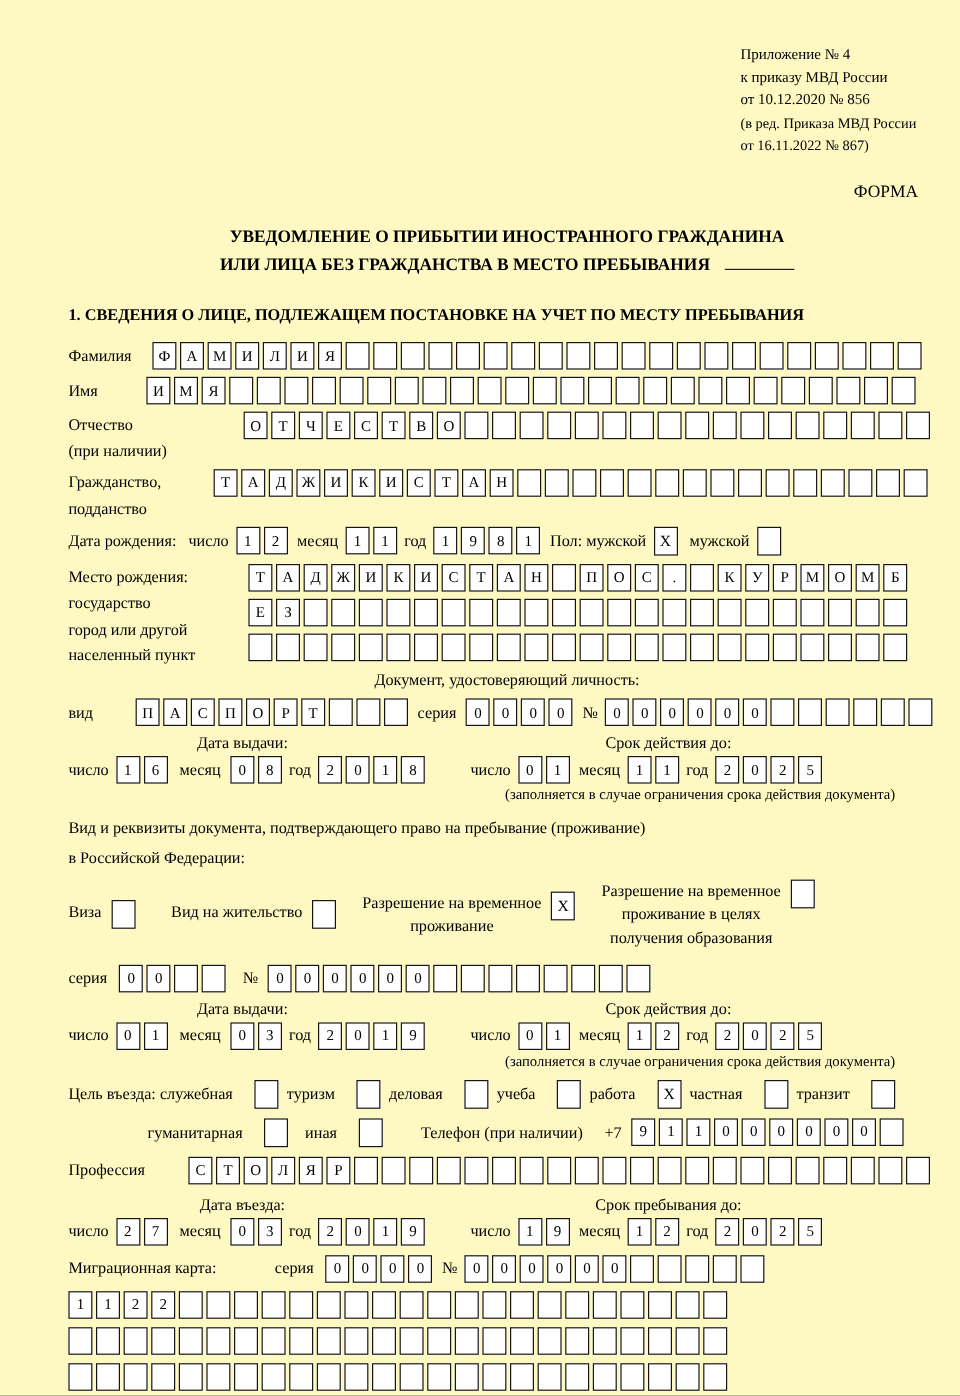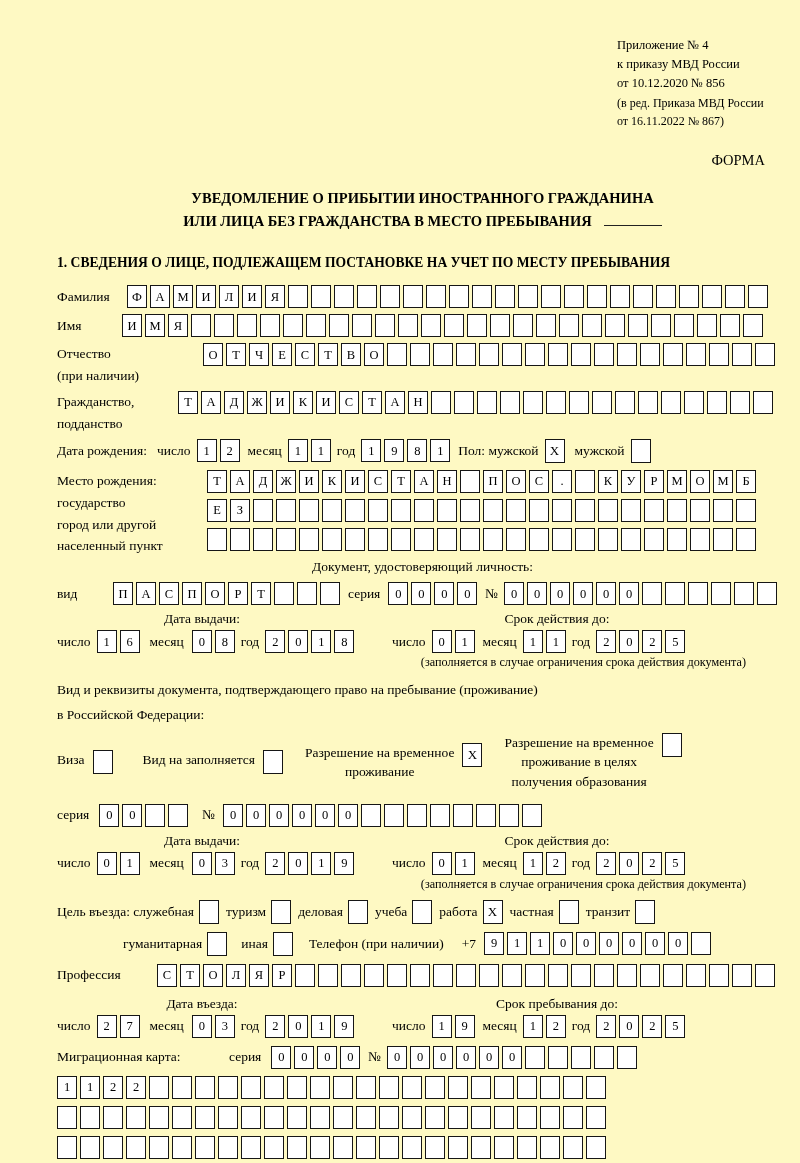--- a/index.html
+++ b/index.html
@@ -28,21 +28,21 @@
   .dcol1{flex:0 0 335px}
   .dcol2{flex:1}
   .dhead{text-align:center;margin-bottom:3px}
   .dhead.h1{width:290px}
   .drow{display:flex;align-items:center}
   .note-right{text-align:right;font-size:12.2px;padding-right:42px;margin-top:2px;margin-bottom:8px}
   .para{line-height:1.8;margin-top:4px}
   .opts{display:flex;align-items:center;margin-top:6px;margin-bottom:12px}
   .opt{display:flex;align-items:flex-start;gap:8px}
   .opt .txt{text-align:center;line-height:1.45}.gap-md{width:22px}.gap-lg{width:30px}
-  .inline-ck{display:flex;align-items:center;gap:5px;margin-right:7px}
+  .inline-ck{display:flex;align-items:center;gap:18px;margin-right:7px}
   .indent{margin-left:66px}
   .repr{display:flex;align-items:flex-start;margin-top:4px}
   .repr .lblcol{flex:0 0 152px}
   .center-bold{text-align:center;font-weight:normal;margin:2px 0 7px 0}
 </style>
 </head>
 <body>
 
 <div class="page">
 
@@ -411,21 +411,21 @@
     <div>в Российской Федерации:</div>
   </div>
 
   <div class="opts">
     <div class="opt">
       <span class="txt">Виза</span>
       <span class="cbox"></span>
     </div>
     <span class="gap-lg"></span>
     <div class="opt">
-      <span class="txt">Вид на заполняется</span>
+      <span class="txt">Вид на жительство</span>
       <span class="cbox"></span>
     </div>
     <span class="gap-md"></span>
     <div class="opt">
       <span class="txt">
         <span style="display:block">Разрешение на временное</span>
         <span style="display:block">проживание</span>
       </span>
       <span class="cbox">X</span>
     </div>
@@ -544,21 +544,21 @@
         <span>транзит</span>
       <span class="cbox"></span>
       </span>
   </div>
 
   <div class="row indent" style="margin-bottom:8px">
     <span class="inline-ck" style="margin-right:14px">
         <span>гуманитарная</span>
       <span class="cbox"></span>
       </span>
-    <span class="inline-ck" style="margin-right:16px">
+    <span class="inline-ck" style="margin-right:32px">
         <span>иная</span>
       <span class="cbox"></span>
       </span>
     <span class="lbl" style="margin-right:18px">Телефон (при наличии)</span>
     <span class="lbl m8">+7</span>
     <span class="cells">
         <span class="cell">9</span>
         <span class="cell">1</span>
         <span class="cell">1</span>
         <span class="cell">0</span>

